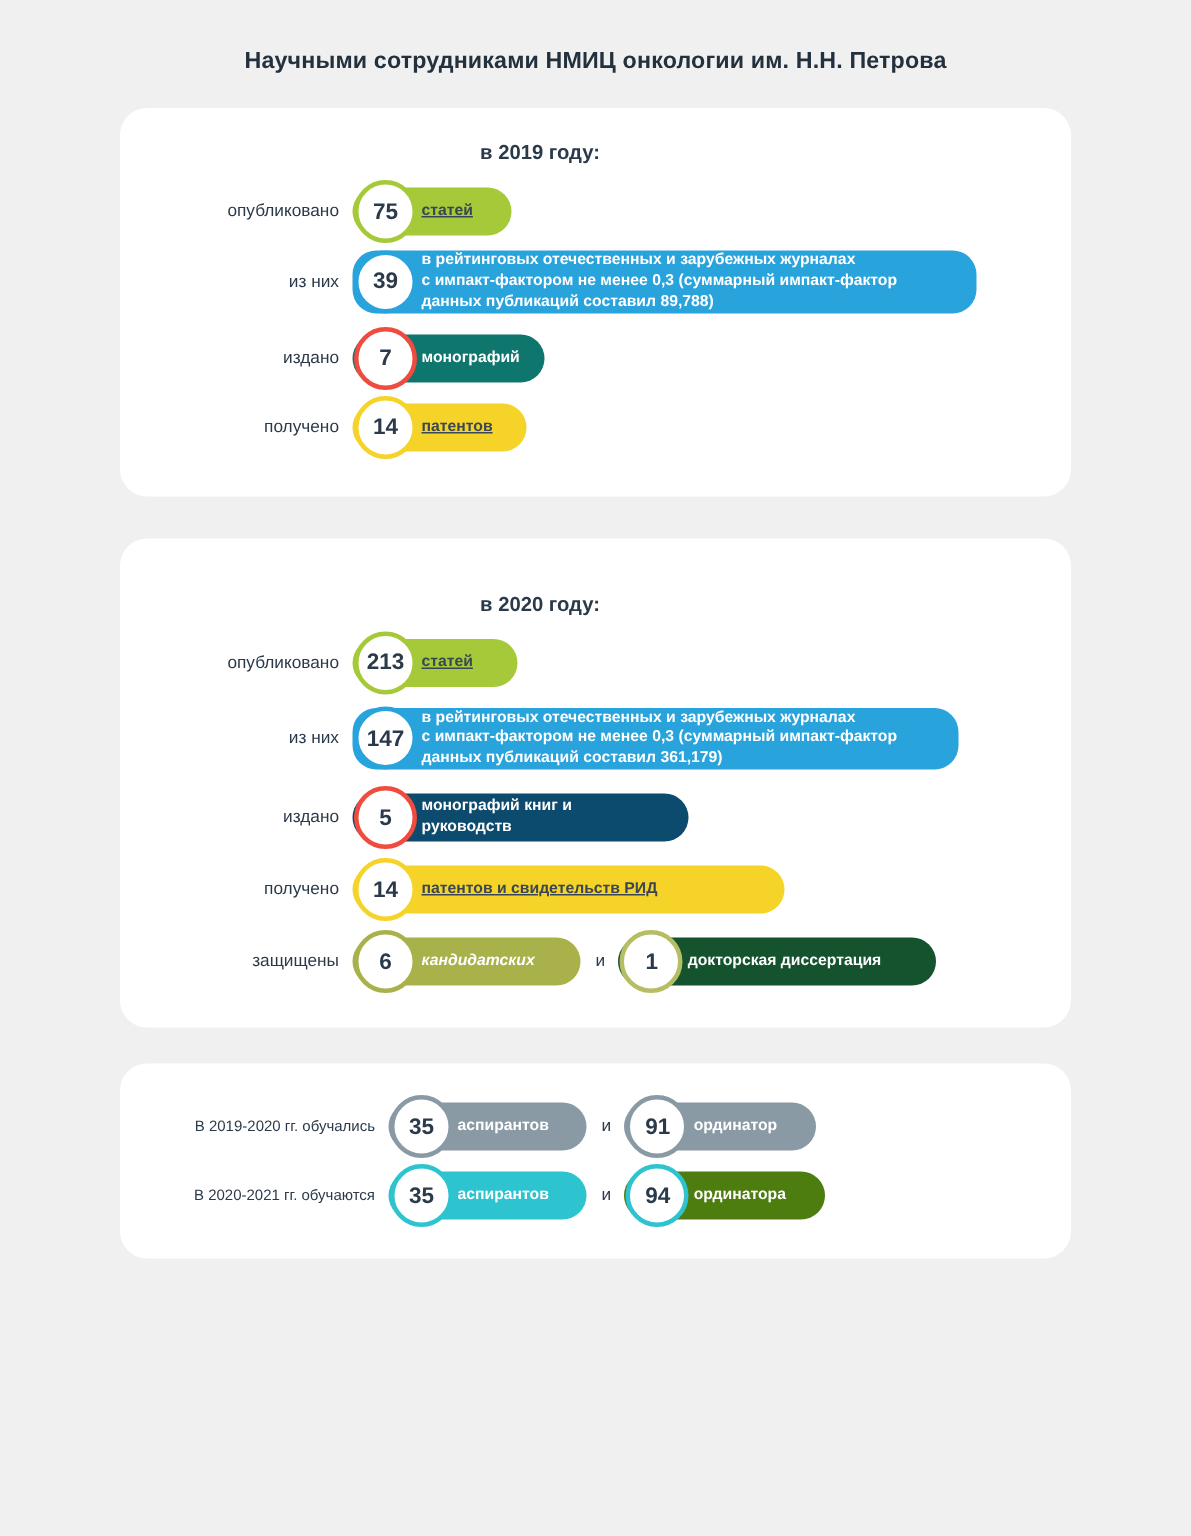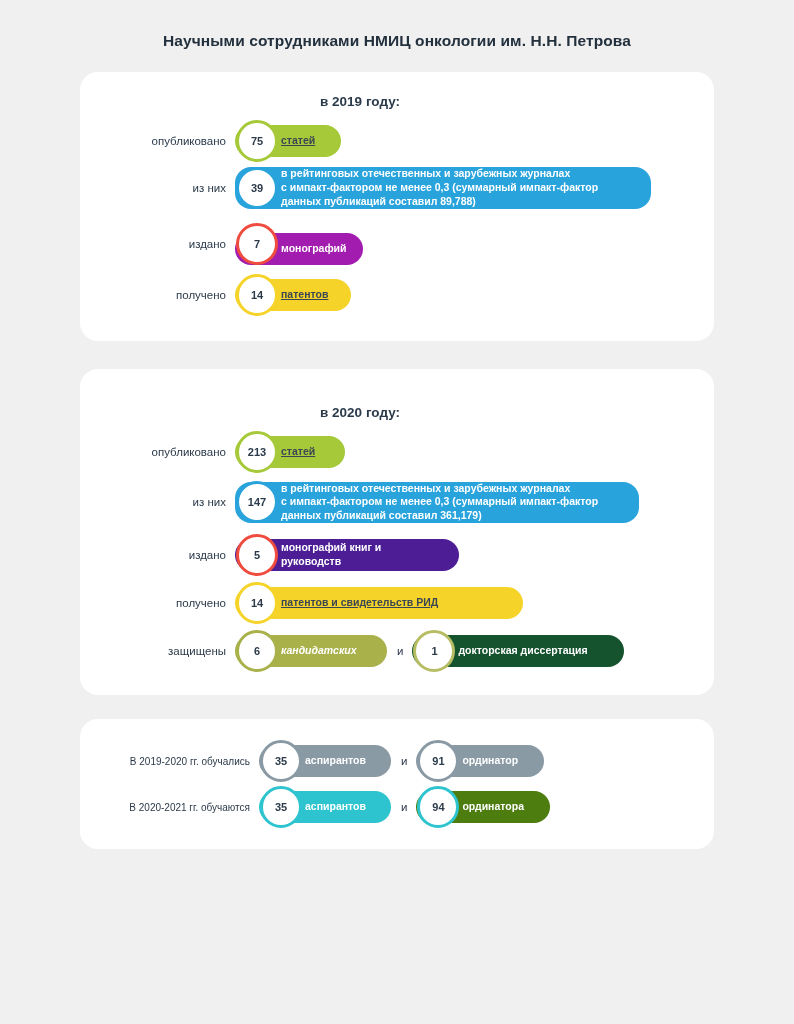--- a/index.html
+++ b/index.html
@@ -79,21 +79,21 @@
   .bar-text.dark { color: #3a4653; text-decoration: underline; }
   .circle {
     width: 42px;
     height: 42px;
     border-radius: 50%;
     background: #ffffff;
     border: 3px solid #cccccc;
     display: flex;
     align-items: center;
     justify-content: center;
-    font-size: 11px;
+    font-size: 15px;
     font-weight: bold;
     color: #2b3a4a;
     box-sizing: border-box;
     position: absolute;
     left: 0;
     top: 50%;
     transform: translateY(-50%);
     z-index: 3;
   }
   .and {
@@ -141,21 +141,21 @@
 с импакт-фактором не менее 0,3 (суммарный импакт-фактор
 данных публикаций составил 89,788)</span>
       </div>
       <div class="circle" id="c2" style="border-color: rgb(41, 163, 220);">39</div>
     </div>
   </div>
 
   <div class="row" style="margin-bottom:14px;">
     <div class="row-label">издано</div>
     <div class="grp">
-      <div class="bar" id="b3" style="background: #a21caf; width: 128px; margin-top: 10px;">
+      <div class="bar" id="b3" style="background: #0f766e; width: 128px;">
         <span class="bar-text">монографий</span>
       </div>
       <div class="circle" id="c3" style="border-color: rgb(239, 76, 63);">7</div>
     </div>
   </div>
 
   <div class="row" style="margin-bottom:0;">
     <div class="row-label">получено</div>
     <div class="grp">
       <div class="bar" id="b4" style="background: rgb(245, 211, 40); width: 116px;">
@@ -187,21 +187,21 @@
 с импакт-фактором не менее 0,3 (суммарный импакт-фактор
 данных публикаций составил 361,179)</span>
       </div>
       <div class="circle" id="e2" style="border-color: rgb(41, 163, 220);">147</div>
     </div>
   </div>
 
   <div class="row" style="margin-bottom:16px;">
     <div class="row-label">издано</div>
     <div class="grp">
-      <div class="bar" id="d3" style="background: #4c1d95; width: 224px;">
+      <div class="bar" id="d3" style="background: #0c4a6e; width: 224px;">
         <span class="bar-text">монографий книг и руководств</span>
       </div>
       <div class="circle" id="e3" style="border-color: rgb(239, 76, 63);">5</div>
     </div>
   </div>
 
   <div class="row" style="margin-bottom:16px;">
     <div class="row-label">получено</div>
     <div class="grp">
       <div class="bar" id="d4" style="background: rgb(245, 211, 40); width: 288px;">

